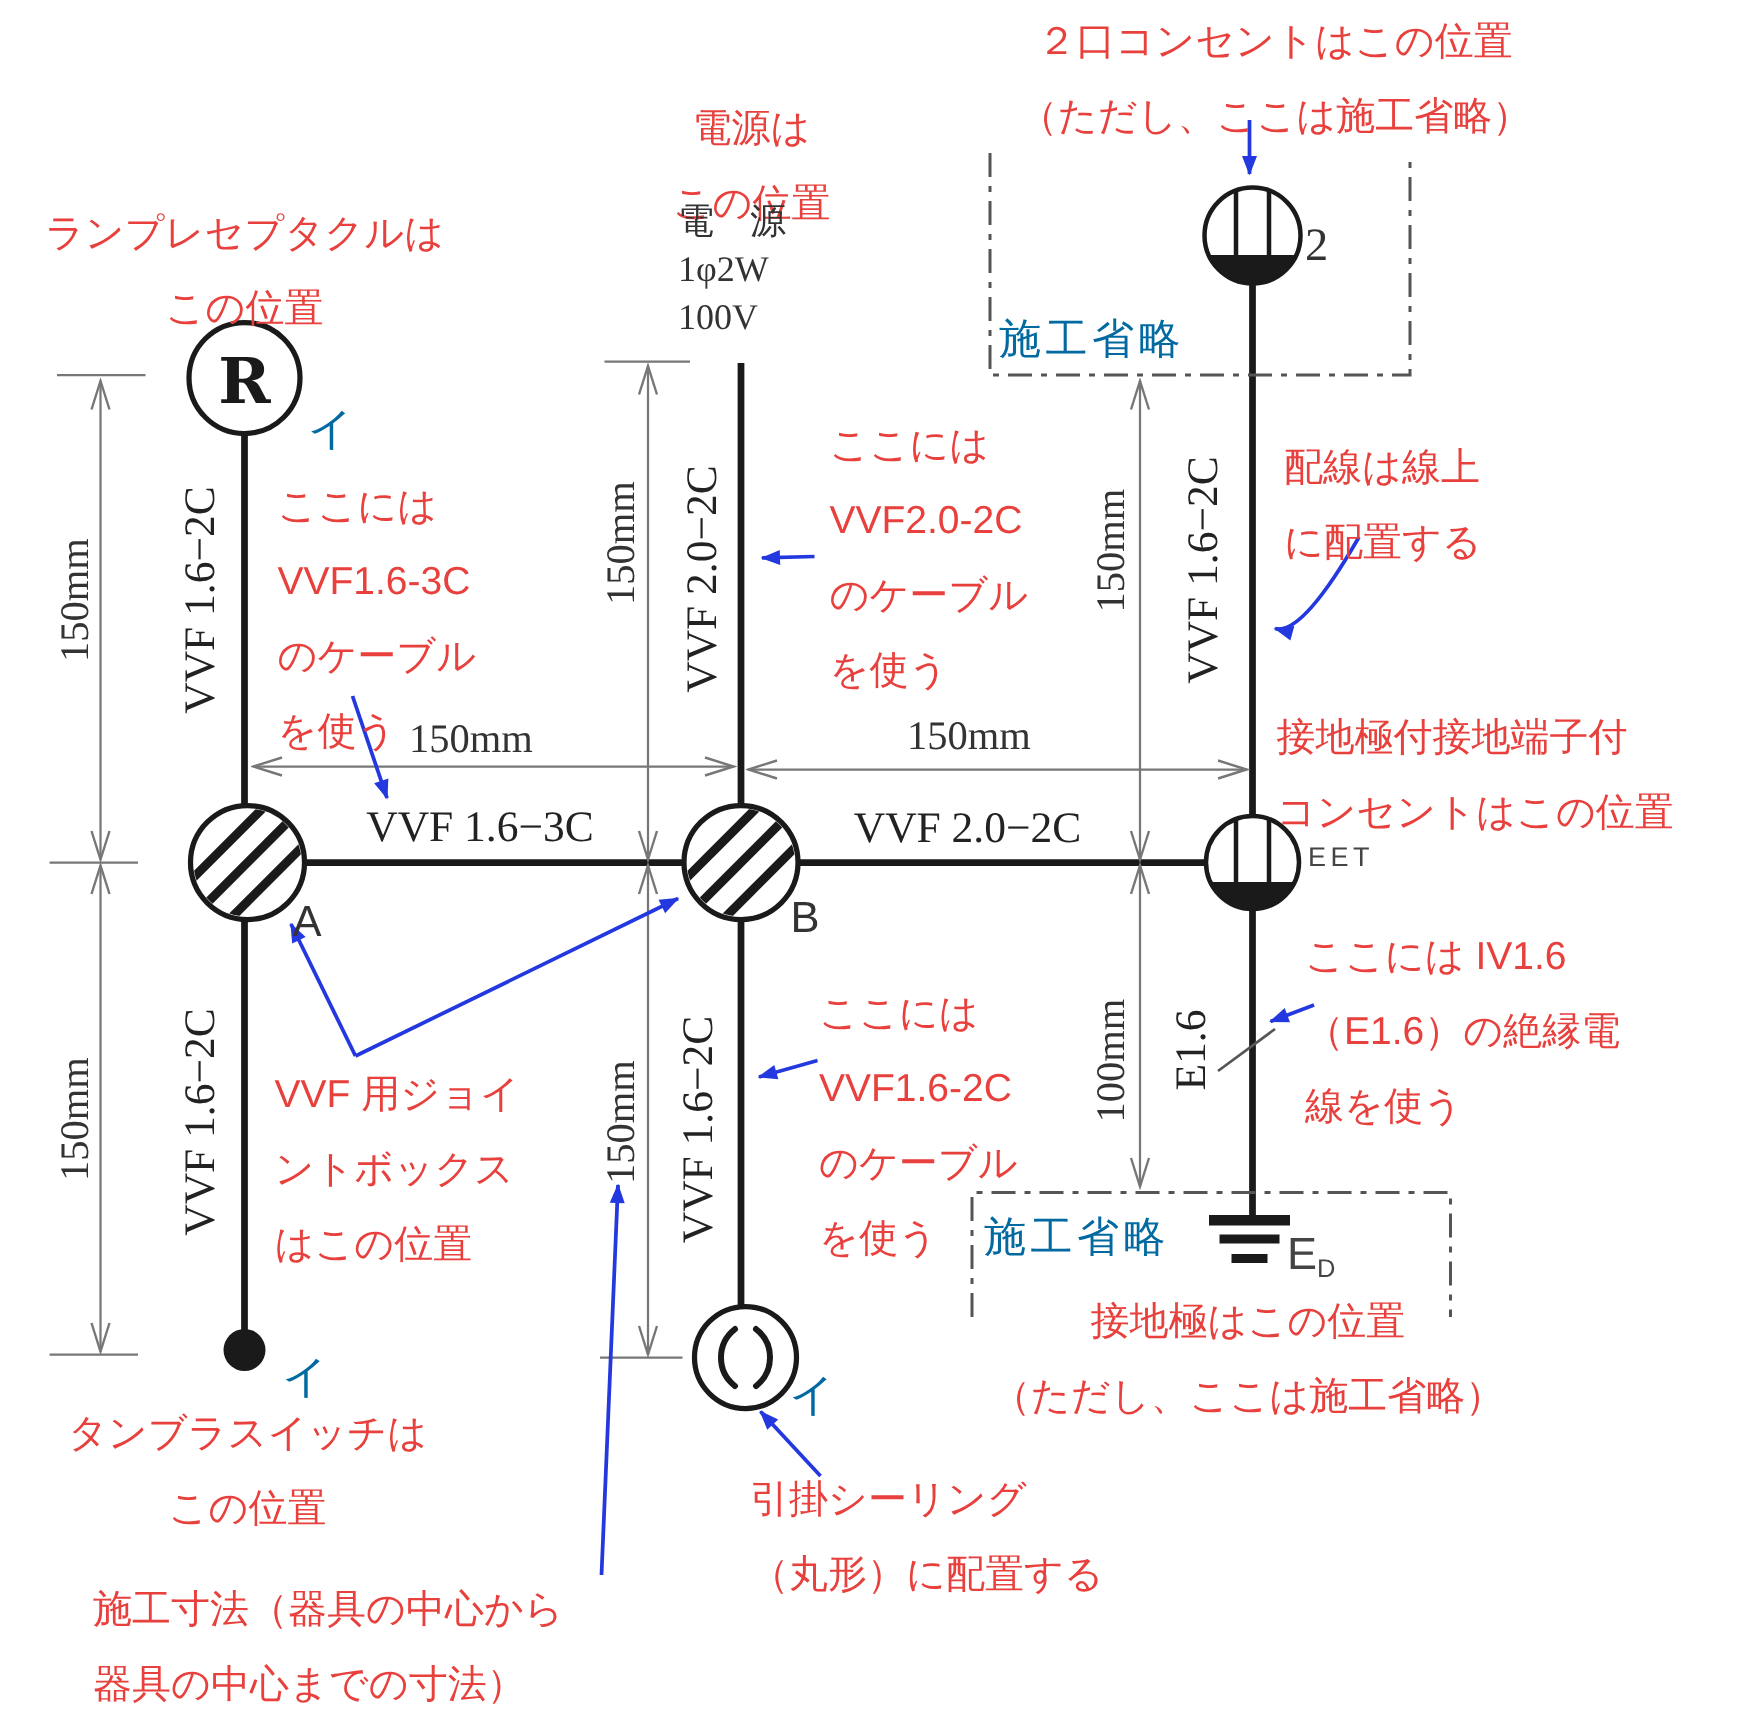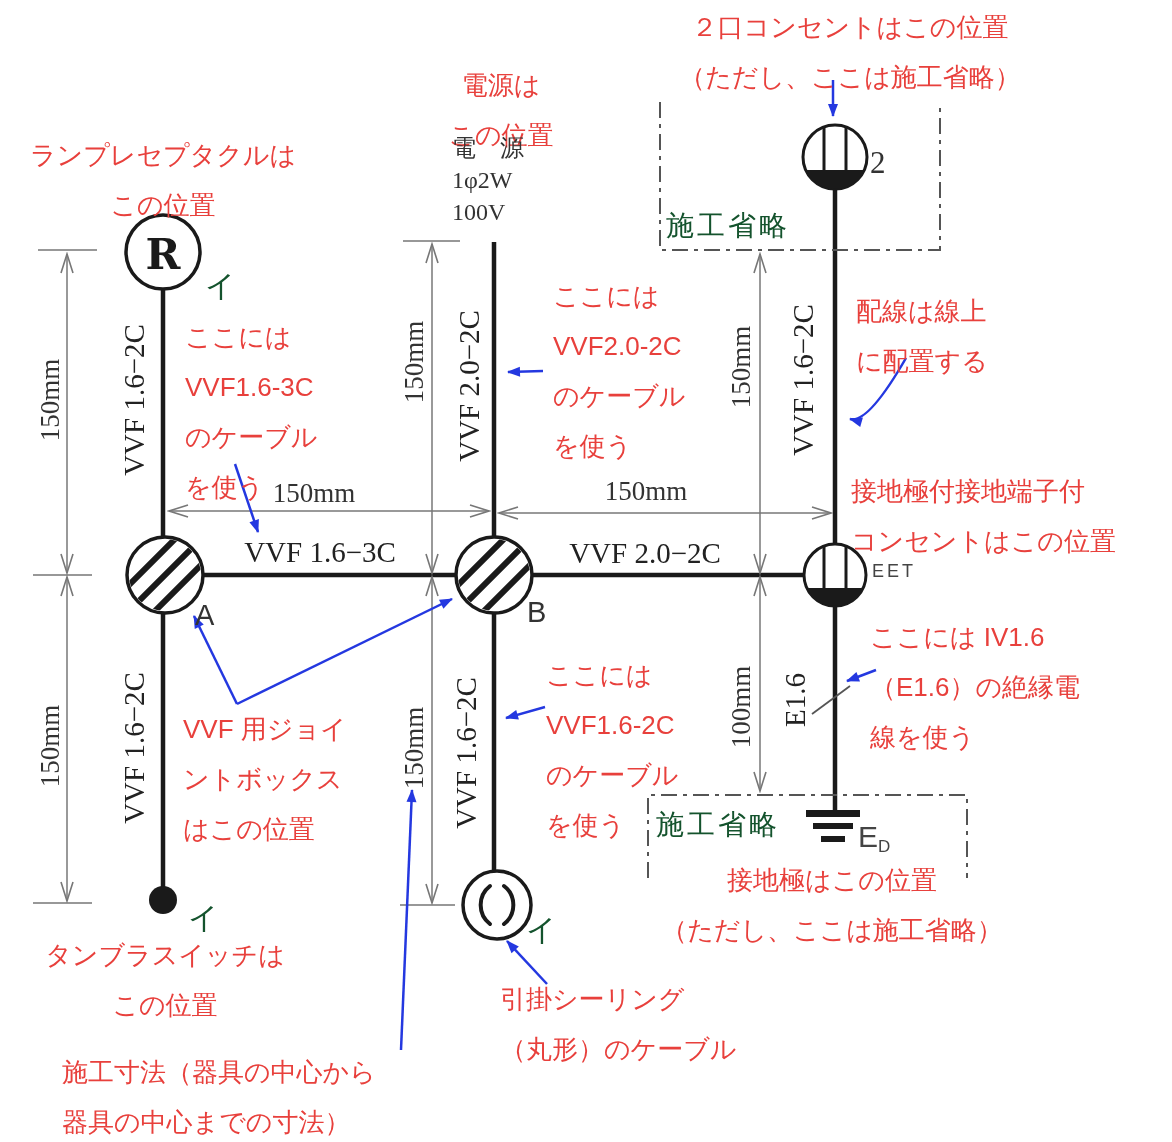--- a/index.html
+++ b/index.html
@@ -3,21 +3,21 @@
 <meta charset="utf-8">
 <style>
   html,body{margin:0;padding:0;background:#fff;}
   #stage{position:relative;width:1172px;height:1142px;background:#fff;overflow:hidden;
          font-family:"Liberation Sans",sans-serif;}
   #diagram-svg{position:absolute;left:0;top:0;}
   .note{position:absolute;color:#e8403c;font-size:26px;line-height:50px;
         white-space:pre-line;font-family:"Liberation Sans",sans-serif;}
   .center{text-align:center;}
   .slabel{position:absolute;color:#333;font-family:"Liberation Serif",serif;white-space:pre-line;}
-  .gray{color:#14532d;}
+  .gray{color:#0369a1;}
   .cl{position:absolute;transform:translate(-50%,-50%);white-space:nowrap;}
   .vl{position:absolute;transform:translate(-50%,-50%) rotate(-90deg);white-space:nowrap;}
   .serif{font-family:"Liberation Serif",serif;color:#222;}
   .wirelabel{font-size:29px;}
   .dimlabel{font-size:27px;color:#333;}
   .devlabel{font-family:"Liberation Sans",sans-serif;color:#333;font-size:29px;}
   .sub{font-size:17px;vertical-align:-5px;}
 </style>
 </head>
 <body>
@@ -146,21 +146,21 @@
   <div class="note" style="left:183px;top:704px;">VVF 用ジョイ
 ントボックス
 はこの位置</div>
   <div class="note" style="left:546px;top:650px;">ここには
 VVF1.6-2C
 のケーブル
 を使う</div>
   <div class="note center" style="left:0px;top:930px;width:330px;">タンブラスイッチは
 この位置</div>
   <div class="note" style="left:500px;top:974px;">引掛シーリング
-（丸形）のケーブル</div>
+（丸形）に配置する</div>
   <div class="note center" style="left:615px;top:855px;width:434px;">接地極はこの位置
 （ただし、ここは施工省略）</div>
   <div class="note" style="left:62px;top:1047px;">施工寸法（器具の中心から
 器具の中心までの寸法）</div>
 
   <div class="slabel" style="left:452px;top:132px;font-size:24px;line-height:32px;">電　源
 1φ2W
 100V</div>
   <div class="slabel gray" style="left:666px;top:207px;font-size:28px;letter-spacing:3px;">施工省略</div>
   <div class="slabel gray" style="left:656px;top:806px;font-size:28px;letter-spacing:3px;">施工省略</div>

